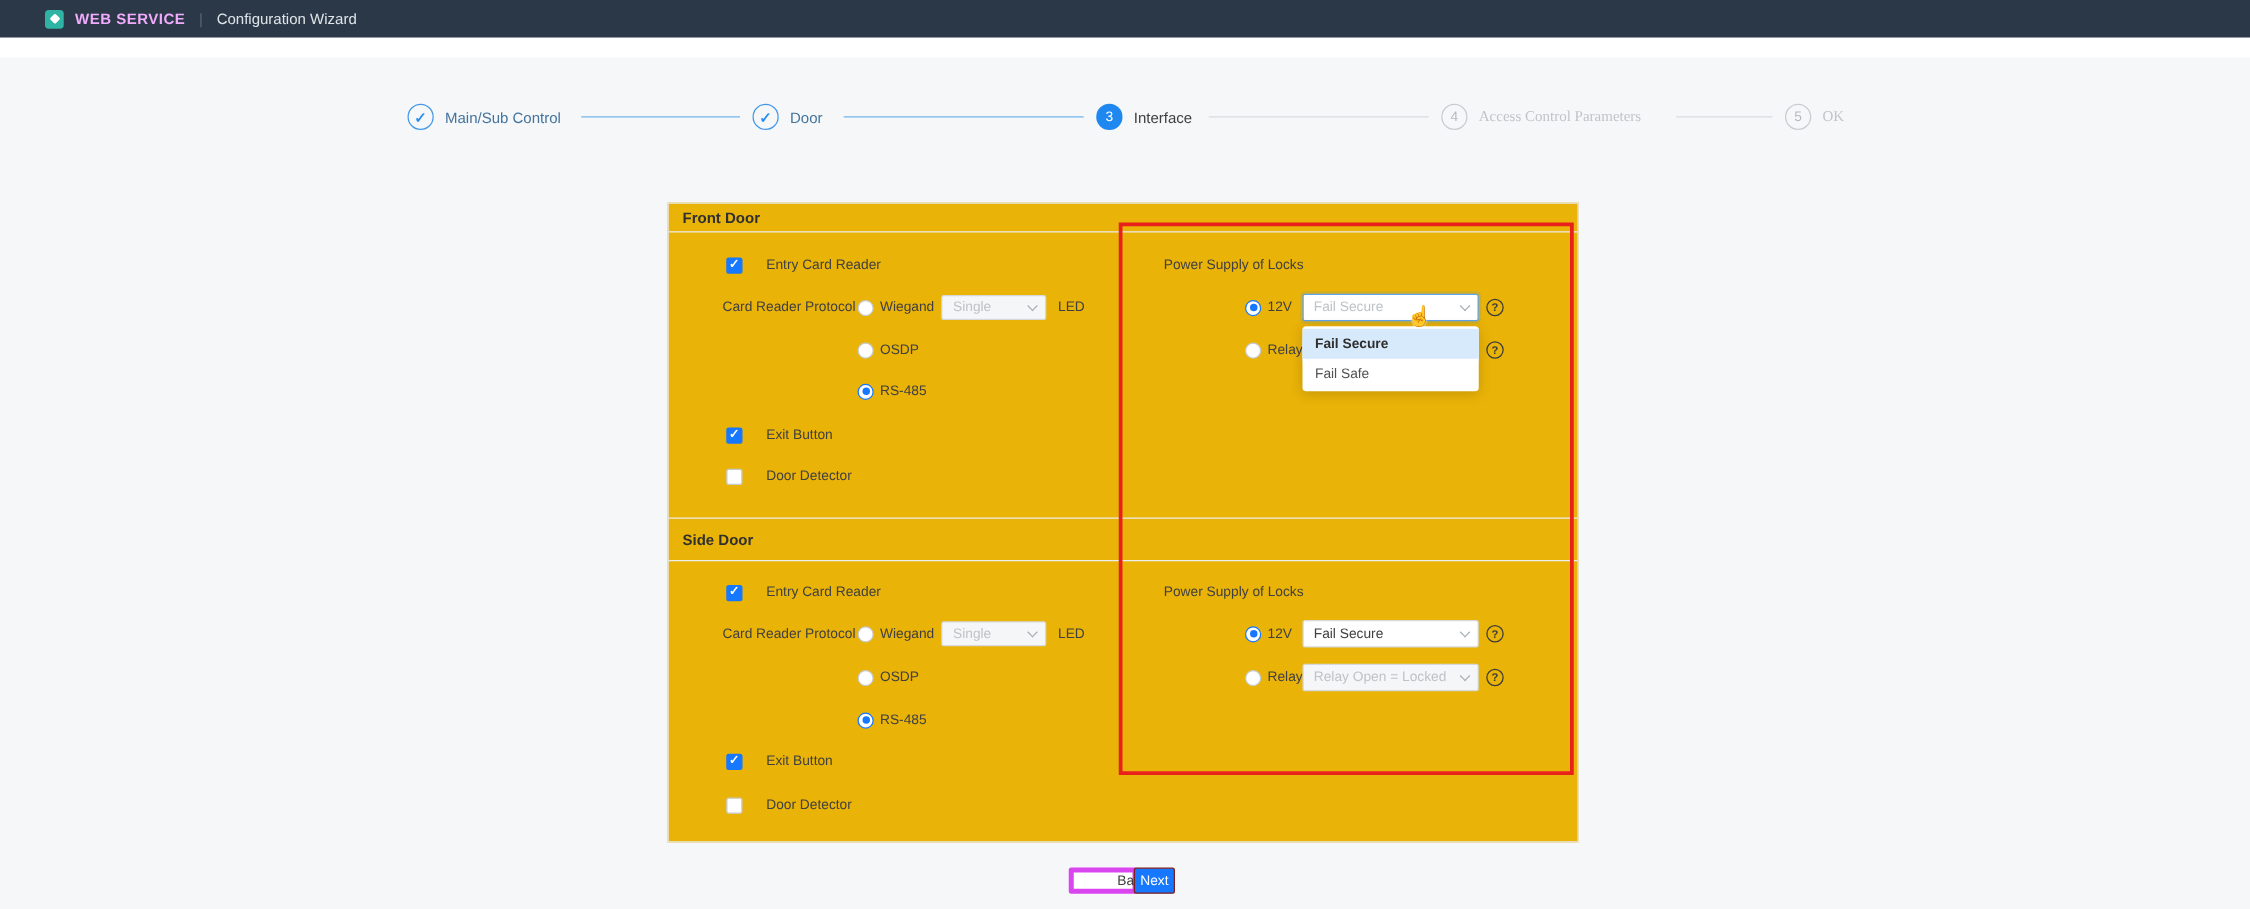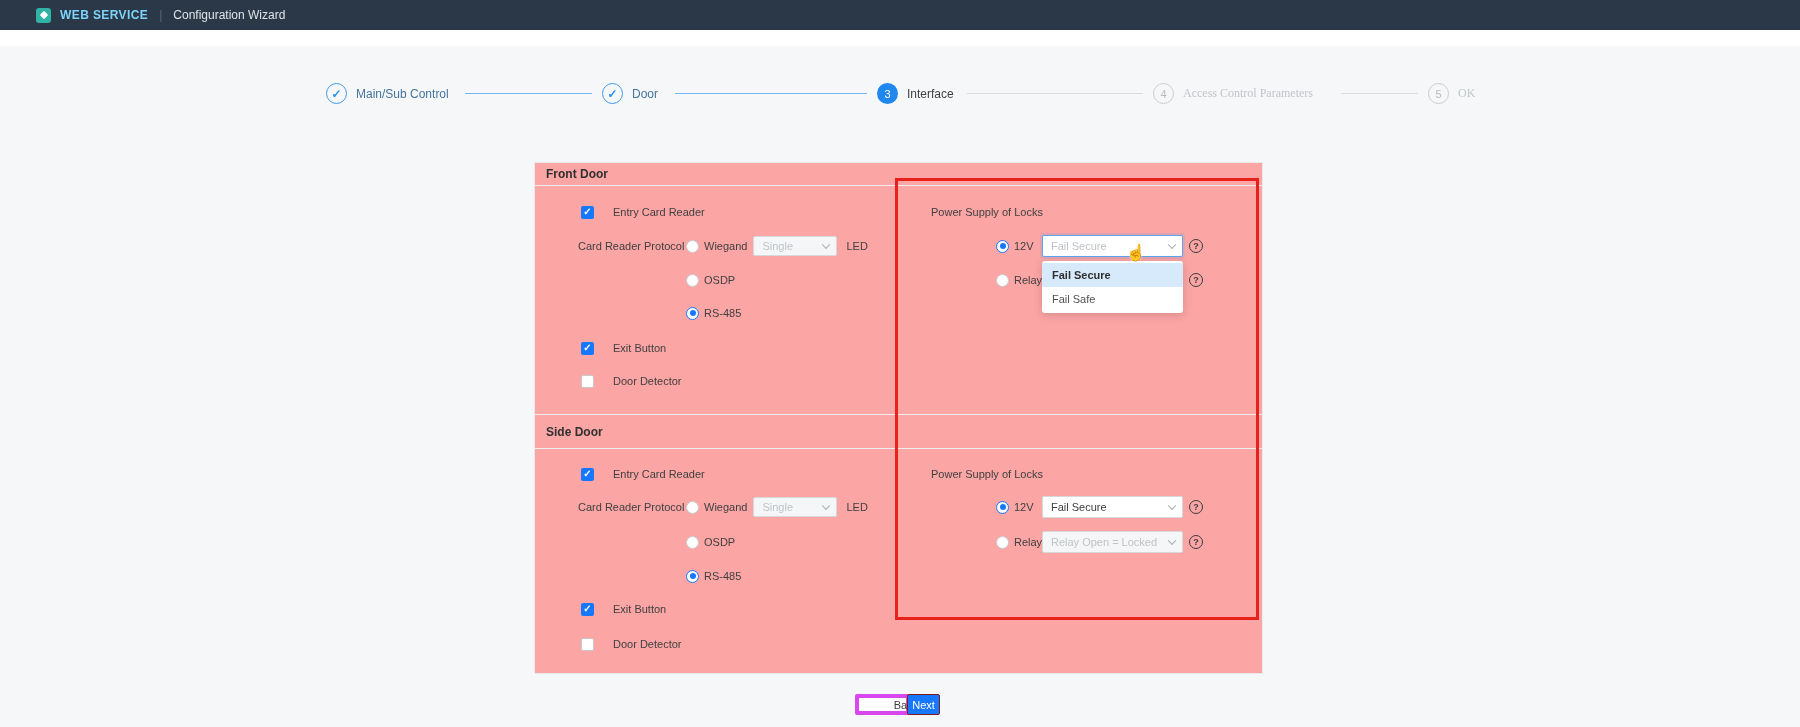--- a/index.html
+++ b/index.html
@@ -10,21 +10,21 @@
     position: relative;
     overflow: hidden;
   }
 
   
   .navbar { position:absolute; left:0; top:0; width:1800px; height:30px; background:#2b3847;
             display:flex; align-items:center; padding-left:36px; z-index:5; }
   .logo { width:15px; height:15px; border-radius:3px; background:#2fb3a4; margin-right:9px; position:relative; }
   .logo::after { content:""; position:absolute; left:4.5px; top:4.5px; width:6px; height:6px;
                  background:#fff; border-radius:1px; transform:rotate(45deg); }
-  .brand { color:#7dd3fc; font-size:12px; font-weight:bold; letter-spacing:.4px; }
+  .brand { color:#f0abfc; font-size:12px; font-weight:bold; letter-spacing:.4px; }
   .nav-divider { color:#5b6775; font-size:12px; margin:0 11px; }
   .page-title { color:#dfe4e9; font-size:12px; }
 
   .subheader { position:absolute; left:0; top:30px; width:1800px; height:16px; background:#ffffff; }
 
   
   .step { position:absolute; top:83px; height:21px; display:flex; align-items:center; }
   .step-circle { width:21px; height:21px; border-radius:50%; display:flex; align-items:center;
                  justify-content:center; font-size:11px; flex:0 0 21px; }
   .step.done .step-circle { border:1px solid #4398e8; color:#2a8ef0; font-weight:bold; font-size:12px; }
@@ -32,21 +32,21 @@
   .step.upcoming .step-circle { border:1px solid #c9ccd0; color:#b6babf; }
   .step-label { margin-left:9px; font-size:12px; white-space:nowrap; }
   .step.done .step-label { color:#44749e; }
   .step.active .step-label { color:#404040; }
   .step.upcoming .step-label { color:#c0c4c8;font-family:Liberation Serif, serif; }
   .step-line { position:absolute; top:93px; height:1px; }
   .step-line.done { background:#74b6ee; }
   .step-line.upcoming { background:#d9dcdf; }
 
   
-  .card { position:absolute; left:534px; top:162px; width:729px; height:512px; background:#fca5a5;
+  .card { position:absolute; left:534px; top:162px; width:729px; height:512px; background:#eab308;
           border:1px solid #e7e9eb; }
   .sec-header { position:absolute; left:0; width:727px; border-bottom:1px solid #ebedef;
                 display:flex; align-items:center; padding-left:11px; font-size:12px; font-weight:bold; color:#303030; }
   .front-header { top:0; height:23px; }
   .side-header { top:251px; height:35px; border-top:1px solid #ebedef; }
 
   .row { position:absolute; display:flex; align-items:center; height:22px; font-size:11px; color:#404040; white-space:nowrap; }
   .field-label { display:inline-block; width:108px; }
 
   

